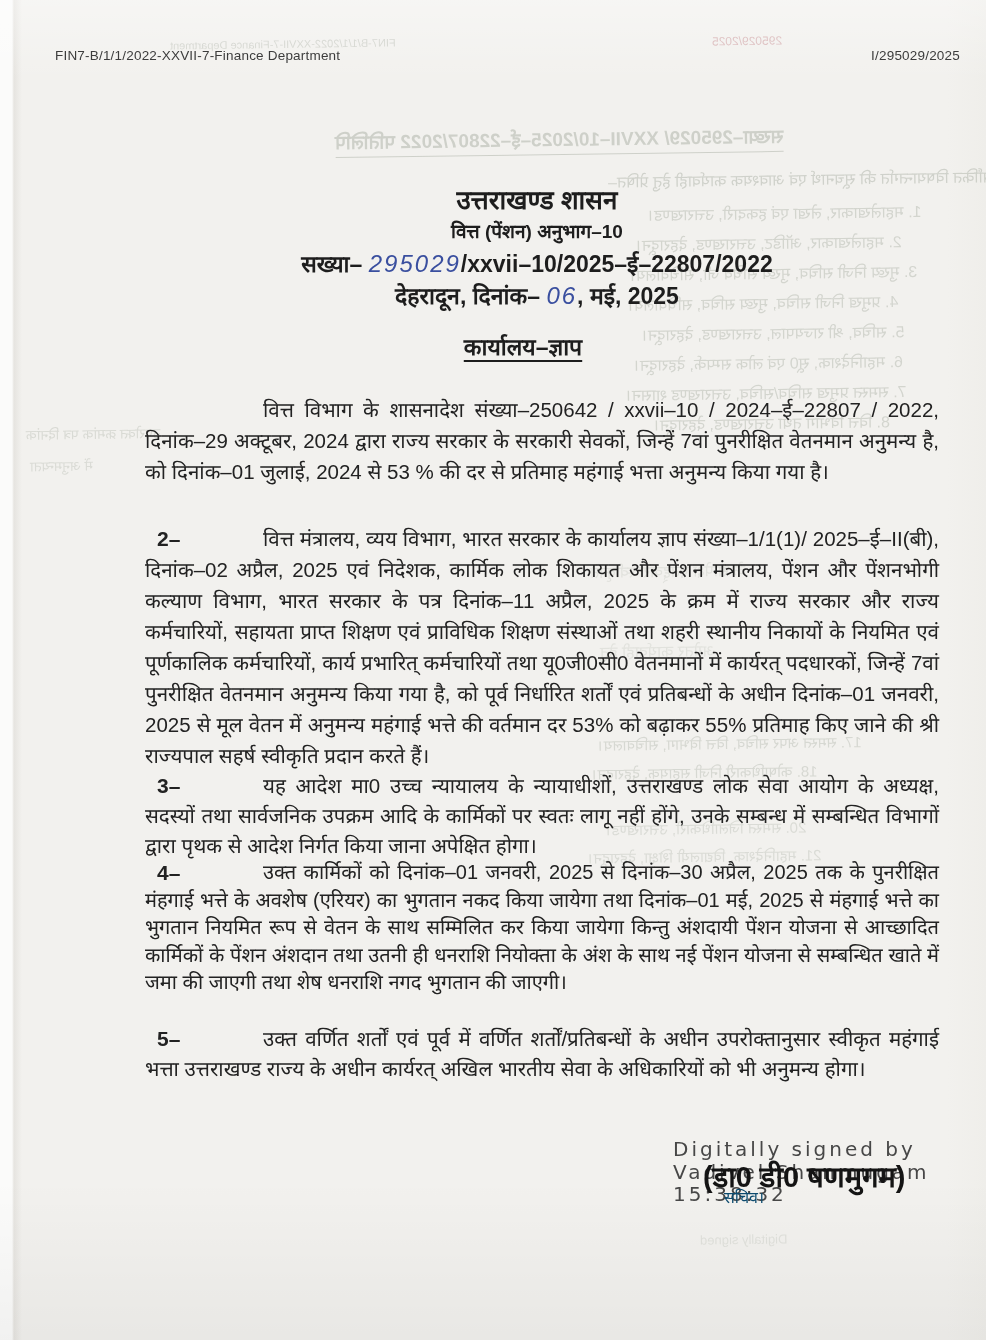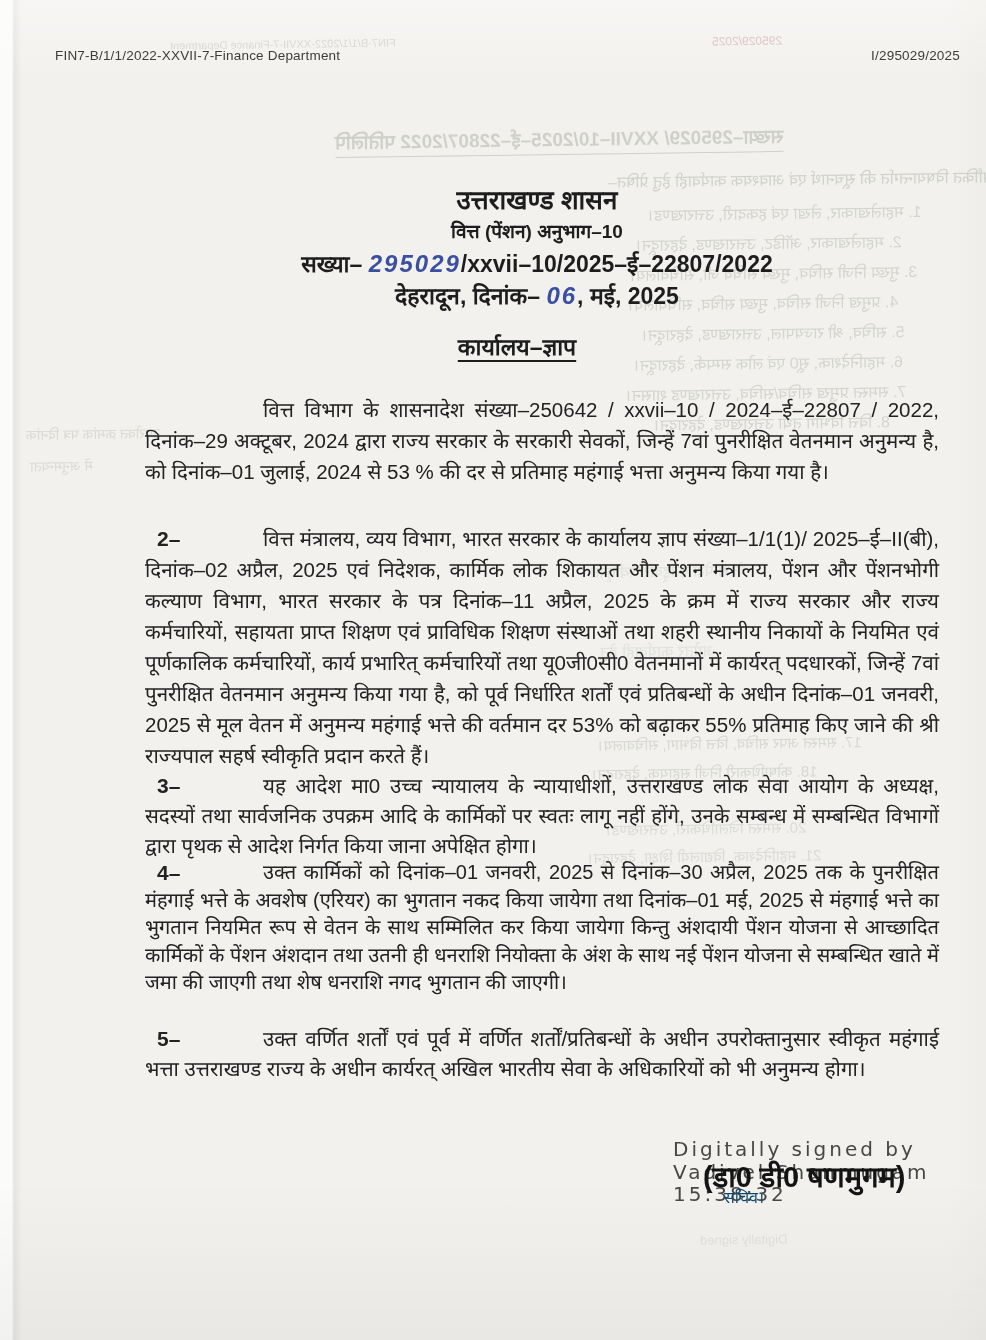--- a/index.html
+++ b/index.html
@@ -34,25 +34,25 @@
   }
   
   .letterhead{
     position:absolute;top:184px;left:97px;width:880px;
     text-align:center;color:#1d1d1d;line-height:32px;
   }
   .lh1{font-size:26px;font-weight:bold;}
   .lh2{font-size:19px;font-weight:bold;}
   .lh3,.lh4{font-size:23px;font-weight:bold;}
   .hand{
-    color:#3a4f9f;font-style:italic;font-weight:bold;
+    color:#3a4f9f;font-style:italic;font-weight:normal;
     letter-spacing:2px;font-size:24px;
   }
   .subject{
-    position:absolute;top:330px;left:77px;width:880px;text-align:center;
+    position:absolute;top:330px;left:83px;width:880px;text-align:center;
     font-size:23px;font-weight:bold;color:#1d1d1d;
     }
   .subject span{text-decoration:underline;text-underline-offset:5px;text-decoration-thickness:2px;}
   
   .para{
     position:absolute;left:145px;width:794px;
     font-size:20.5px;line-height:31px;color:#222;
     text-align:justify;text-indent:118px;
   }
   .para .pnum{

